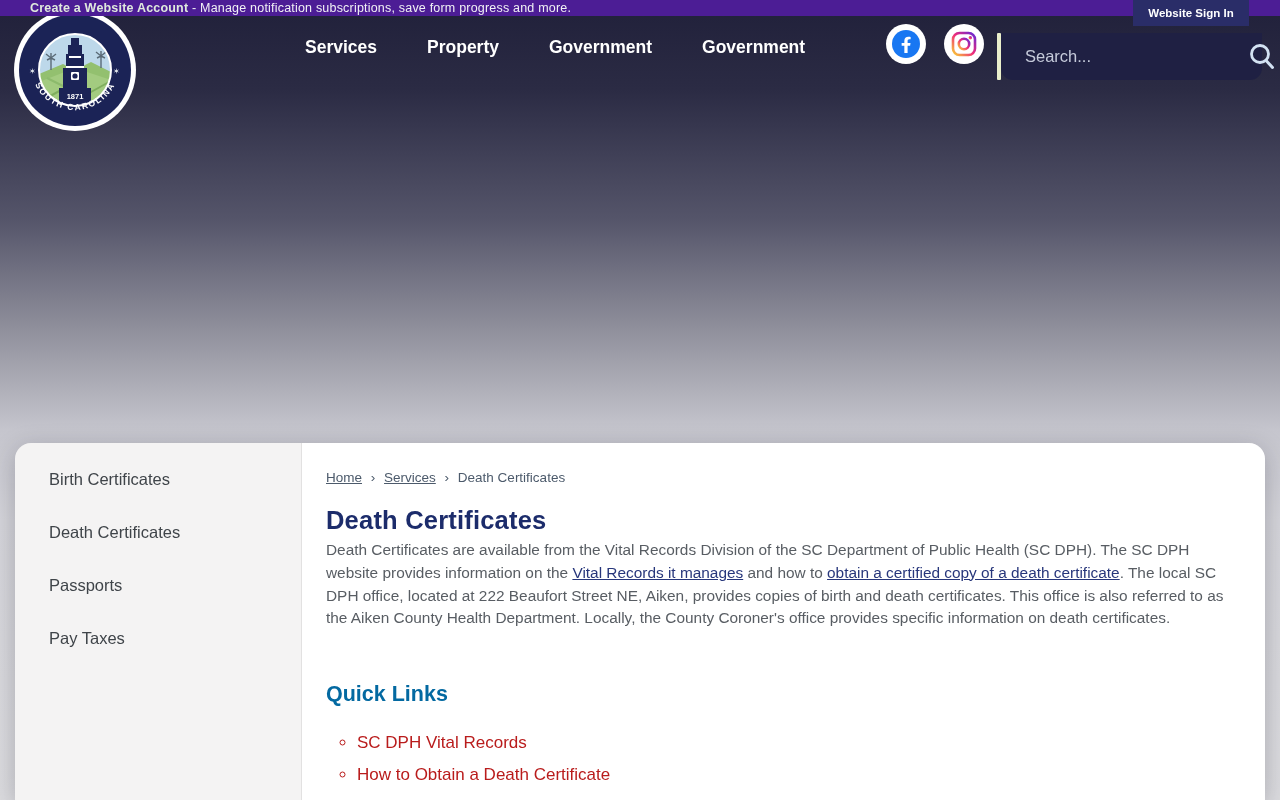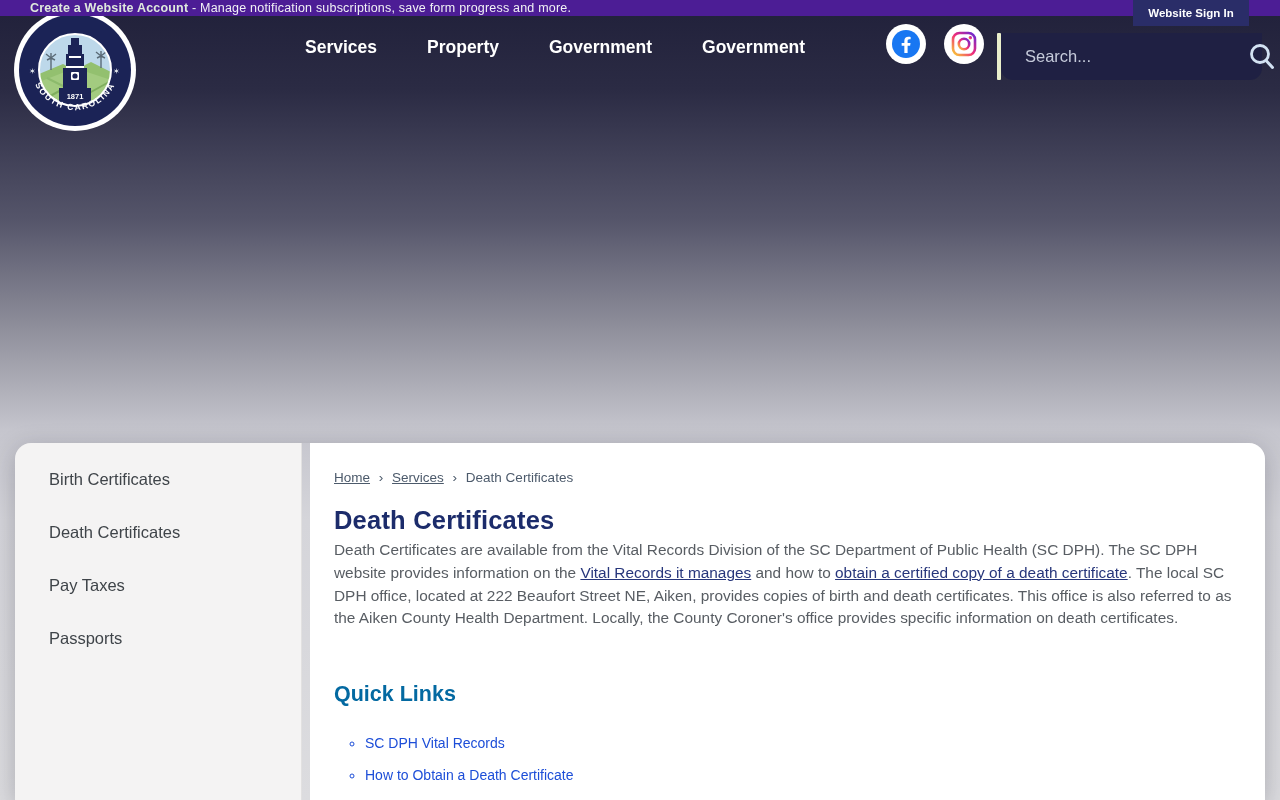--- a/index.html
+++ b/index.html
@@ -45,42 +45,41 @@
     flex: 1; background: transparent; border: none; outline: none;
     color: #14b8a6; font-size: 16.5px; font-family: "Liberation Sans", sans-serif;
   }
   .search-input::placeholder { color: #c6cbdb; opacity: 1; }
   .search-glyph { flex: 0 0 auto; cursor: pointer; }
   
   .panel {
     position: absolute; left: 15px; top: 443px; width: 1250px; height: 357px;
     border-radius: 16px 16px 0 0; overflow: hidden; display: flex;
     box-shadow: 0 6px 24px rgba(20,20,40,.25);
-    gap: 8px;
   }
   .sidebar {
     width: 287px; flex: 0 0 287px; background: #f4f3f3; box-sizing: border-box;
     border-right: 1px solid #e2e1e1; padding-top: 9px;
   }
   .side-item {
     padding: 14px 30px 13px 34px; font-size: 16.5px; line-height: 26px;
     color: #3f4449; cursor: pointer;
   }
   .content { flex: 1; background: #ffffff; padding: 27px 30px 4px 24px; box-sizing: border-box; }
   .breadcrumb { font-size: 13.5px; color: #4c5a6b; }
   .crumb-link { color: #4c5a6b; text-decoration: underline; cursor: pointer; }
   .crumb-sep { margin: 0 5px; color: #4c5a6b; }
   .page-title {
     margin: 21px 0 0 0; font-size: 25.5px; font-weight: 700; color: #1c2c6b; letter-spacing: .2px;
   }
   .intro { margin: 4px 0 0 0; font-size: 15.4px; line-height: 22.8px; color: #585d63; max-width: 912px; }
   .body-link { color: #27367b; text-decoration: underline; cursor: pointer; }
   .quick-title { margin: 52px 0 0 0; font-size: 21.5px; font-weight: 700; color: #0369a1; }
   .quick-list { margin: 26px 0 0 0; padding-left: 31px; list-style-type: circle; }
-  .quick-list li { font-size: 14px; color: #1d4ed8; margin-bottom: 12px; cursor: pointer; line-height: 20px; }
+  .quick-list li { font-size: 17px; color: #b91c1c; margin-bottom: 12px; cursor: pointer; line-height: 20px; }
 </style>
 </head>
 <body>
 
 <div class="topbar">
   <div class="promo">
     <b>Create a Website Account</b><span> - Manage notification subscriptions, save form progress and more.</span>
   </div>
 </div>
 
@@ -168,22 +167,22 @@
     <circle cx="13" cy="12" r="8.5" fill="none" stroke="#d3e2f3" stroke-width="2.8"></circle>
     <line x1="19.5" y1="19" x2="25.5" y2="25.5" stroke="#d3e2f3" stroke-width="3" stroke-linecap="round"></line>
   </svg>
 </div>
 
 <div class="panel">
 
   <div class="sidebar">
     <div class="side-item">Birth Certificates</div>
     <div class="side-item">Death Certificates</div>
+    <div class="side-item">Passports</div>
     <div class="side-item">Pay Taxes</div>
-    <div class="side-item">Passports</div>
   </div>
 
   <div class="content">
 
     <div class="breadcrumb">
       <span class="crumb-link">Home</span>
       <span class="crumb-sep">›</span>
       <span class="crumb-link">Services</span>
       <span class="crumb-sep">›</span>
       <span>Death Certificates</span>

